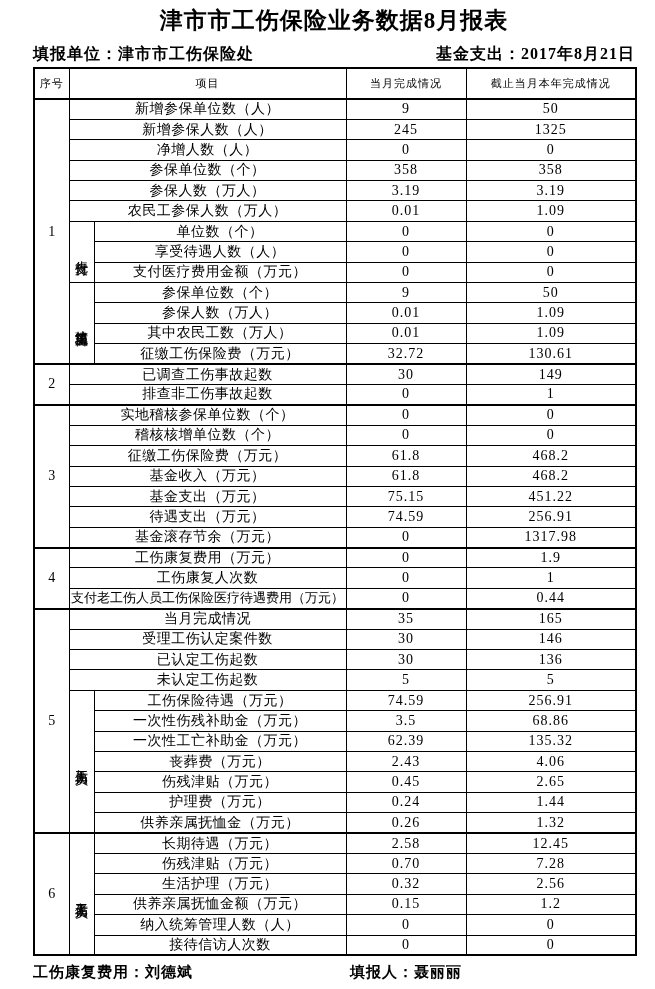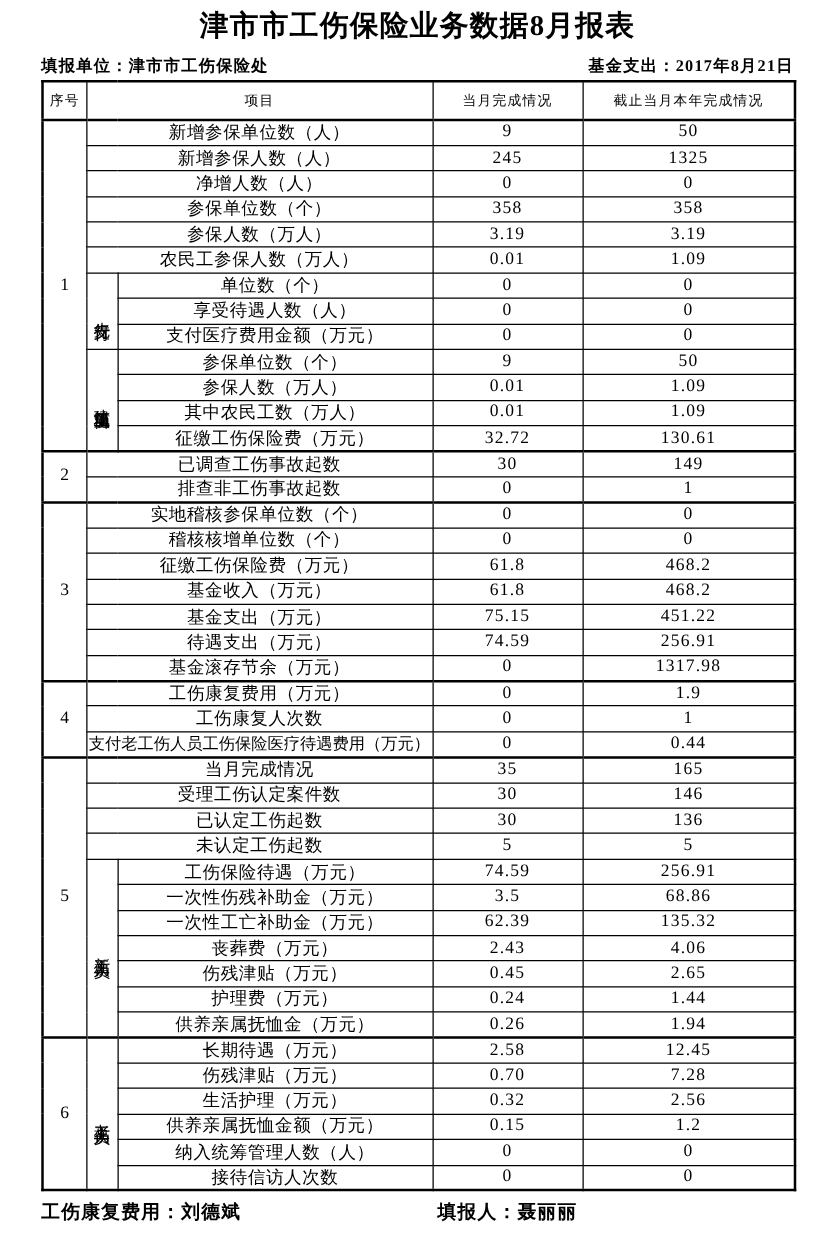--- a/index.html
+++ b/index.html
@@ -16,21 +16,21 @@
     font-weight: bold;
     text-align: center;
     margin: 3px 0 8px 0;
     letter-spacing: 1px;
   }
   .meta {
     display: flex;
     justify-content: space-between;
     align-items: flex-start;
     width: 602px;
-    font-size: 13px;
+    font-size: 16px;
     font-weight: bold;
     margin-bottom: 2px;
     letter-spacing: 1px;
   }
   table.report {
     border-collapse: collapse;
     width: 602px;
     table-layout: fixed;
     border: 2px solid #000;
   }
@@ -281,21 +281,21 @@
           <td class="val-cell">2.65</td>
         </tr>
         <tr>
           <td class="item-cell">护理费（万元）</td>
           <td class="val-cell">0.24</td>
           <td class="val-cell">1.44</td>
         </tr>
         <tr>
           <td class="item-cell">供养亲属抚恤金（万元）</td>
           <td class="val-cell">0.26</td>
-          <td class="val-cell">1.94</td>
+          <td class="val-cell">1.32</td>
         </tr>
         <tr class="section-start">
           <td rowspan="6" class="no-cell">6</td>
           <td rowspan="6" class="group-cell">老工伤人员</td>
           <td class="item-cell">长期待遇（万元）</td>
           <td class="val-cell">2.58</td>
           <td class="val-cell">12.45</td>
         </tr>
         <tr>
           <td class="item-cell">伤残津贴（万元）</td>

